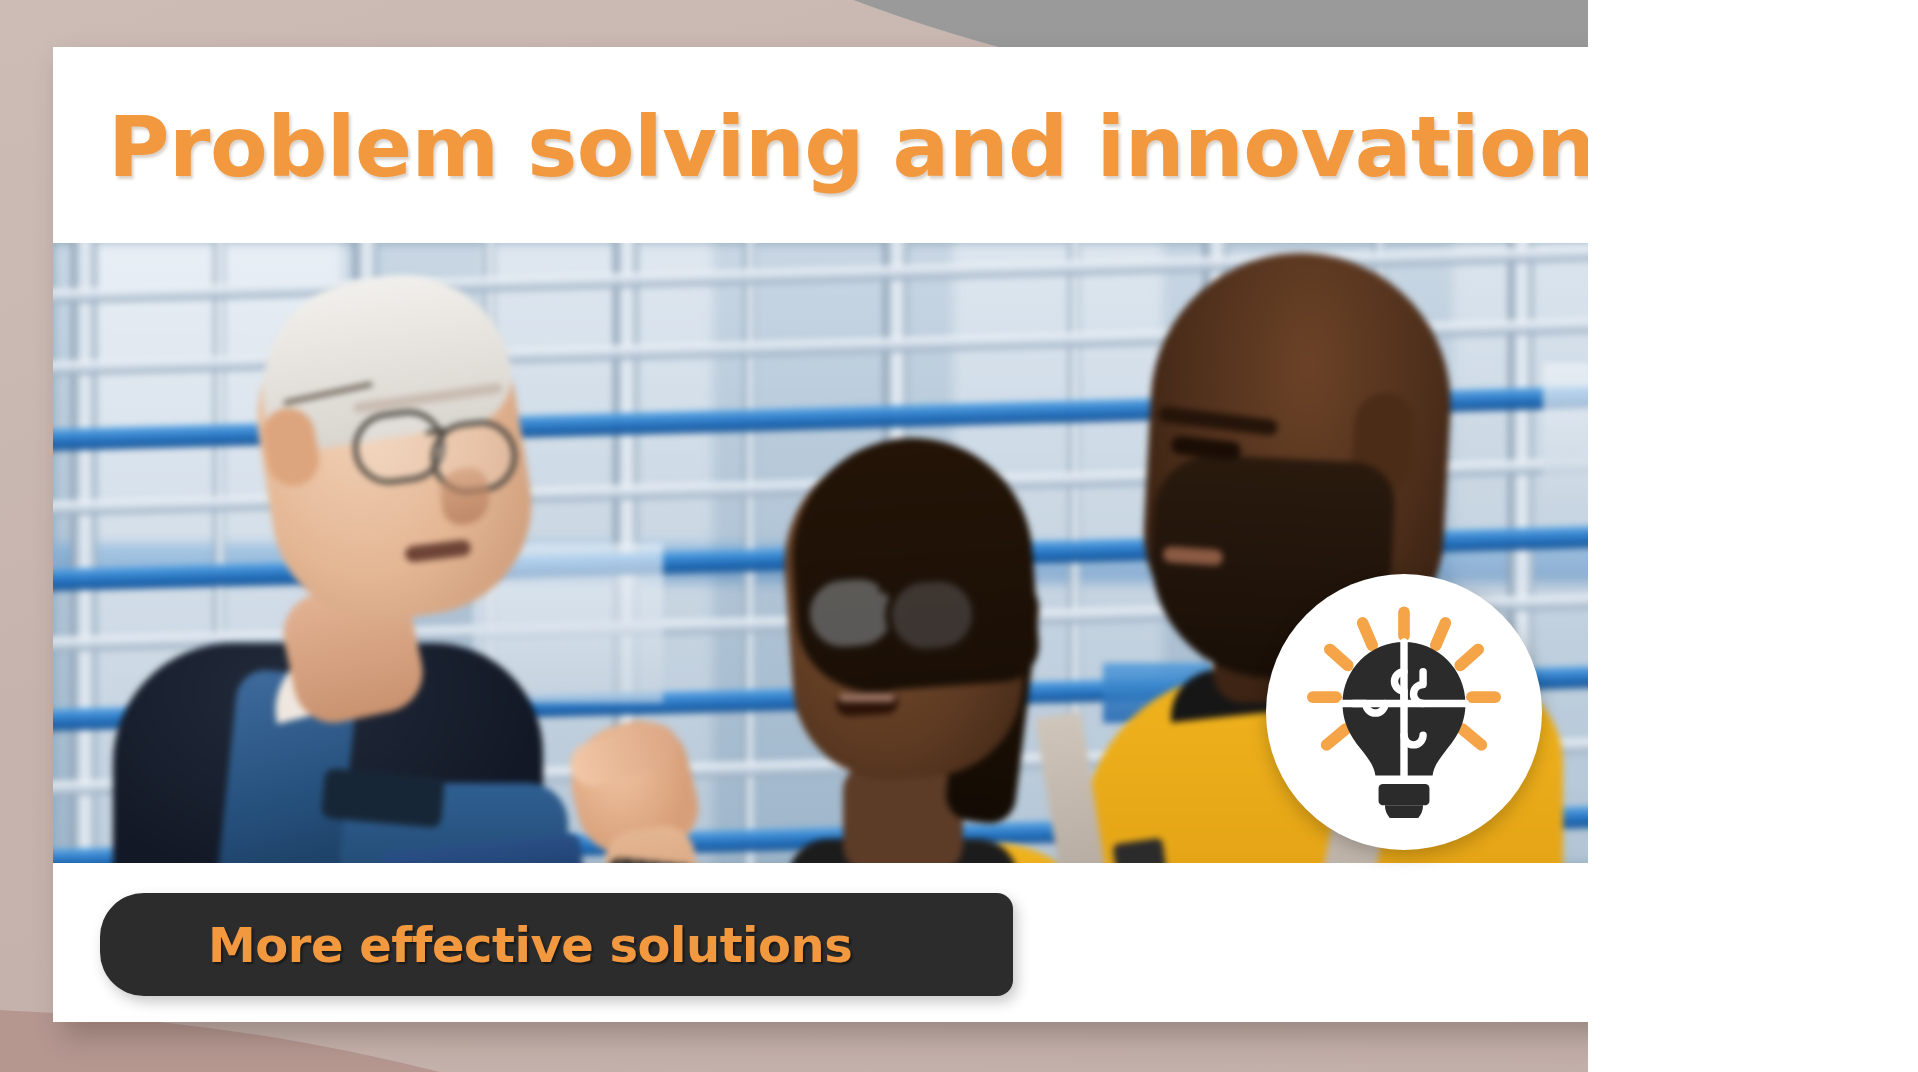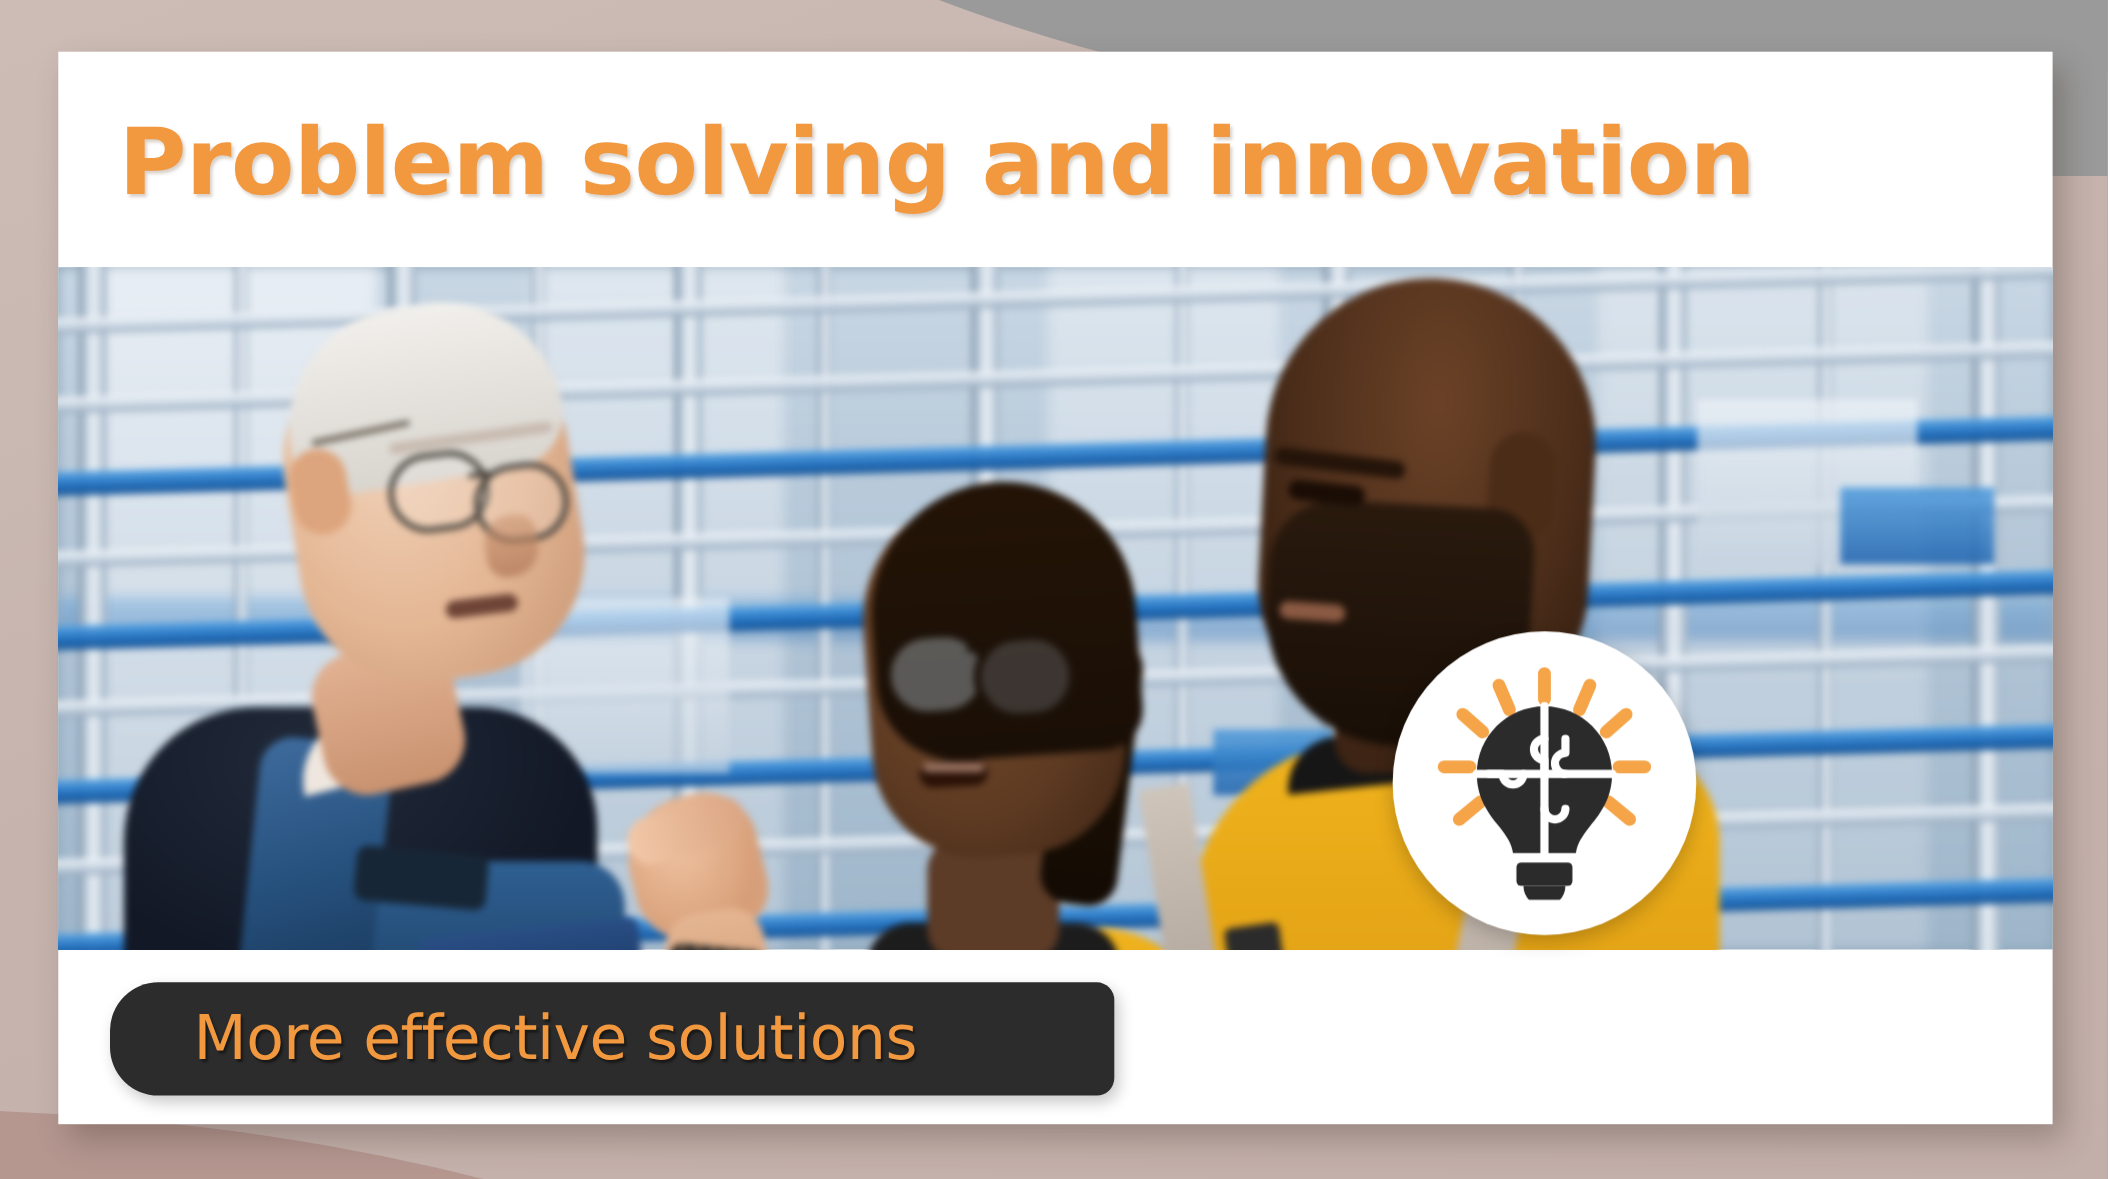--- a/index.html
+++ b/index.html
@@ -9,24 +9,24 @@
   }
   body {
     width: 1918px;
     height: 1072px;
     overflow: hidden;
     font-family: "Liberation Sans", sans-serif;
   }
 
   #stage {
     position: relative;
-    width: 1916px;
+    width: 1588px;
     height: 1072px;
     overflow: hidden;
-    background: #737373;
+    background: #15803d;
   }
 
   
   .bg-base {
     position: absolute;
     inset: 0;
     background: linear-gradient(160deg, #cdbcb6 0%, #c6b3ad 45%, #c3afa9 100%);
   }
   .bg-arc-gray {
     position: absolute;
@@ -372,25 +372,25 @@
     top: 846px;
     width: 913px;
     height: 103px;
     background: #2C2C2C;
     border-radius: 44px 16px 16px 44px;
     box-shadow: 4px 6px 14px rgba(0,0,0,0.22);
     display: flex;
     align-items: center;
   }
   #caption-text {
-    margin-left: 76px;
+    margin-left: 108px;
     color: #F2983F;
     font-family: "DejaVu Sans", sans-serif;
-    font-weight: normal;
-    font-size: 56px;
+    font-weight: bold;
+    font-size: 48px;
     line-height: 60px;
     letter-spacing: -0.5px;
     white-space: nowrap;
     text-shadow: 2px 2px 2px rgba(0,0,0,0.45);
   }
 
   
   #logo-badge {
     position: absolute;
     left: 1213px;

